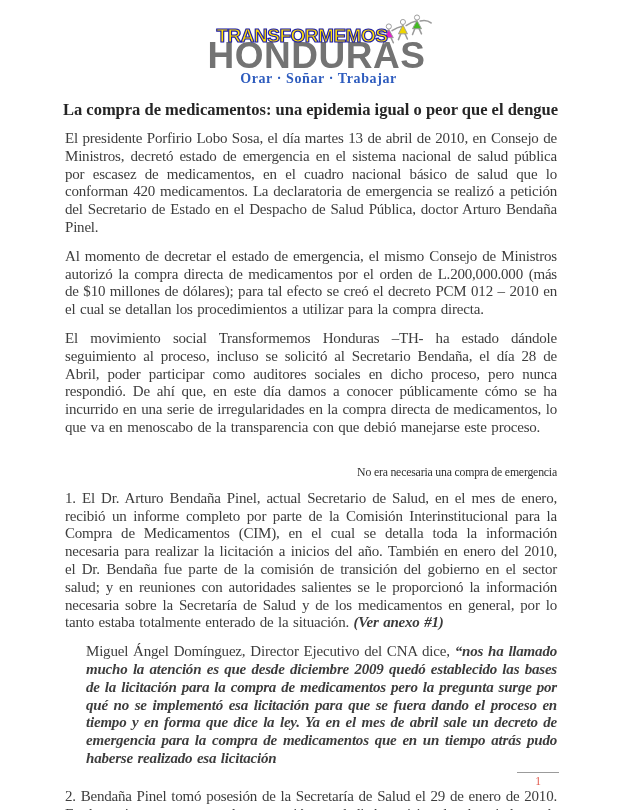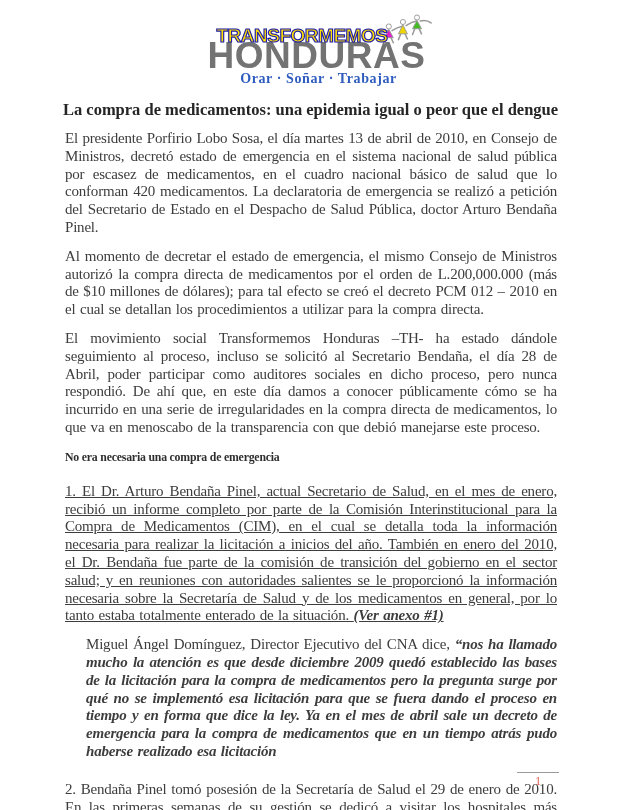--- a/index.html
+++ b/index.html
@@ -42,24 +42,24 @@
   }
 
   
   .content { padding: 0 64px 0 65px; }
   .para {
     margin: 11px 0 0; text-align: justify;
     font-size: 15px; letter-spacing: -0.2px; line-height: 17.8px; word-spacing: 1px;
   }
   .para.first { margin-top: 10px; }
   .section-heading {
-    margin: 13px 0 0; font-weight: bold; font-size: 11.8px;
-    letter-spacing: -0.2px; color: #2e2e2e;
+    margin: 28px 0 0; font-weight: normal; font-size: 11.8px;
+    letter-spacing: -0.2px; color: #2e2e2e; text-align: right;
   }
-  .item1 { margin-top: 18px; text-decoration: underline; }
+  .item1 { margin-top: 10px; }
   .quote { margin-left: 21px; margin-top: 11px; }
   .quote-text, .annex { font-weight: bold; font-style: italic; }
   .item2 { margin-top: 20px; }
 
   
   .page-footer { position: absolute; right: 62px; bottom: 23px; width: 42px; }
   .footer-rule { height: 0; border-top: 1.5px solid #9b9b9b; margin-bottom: 2px; }
   .page-number {
     text-align: center; color: #e0584a; font-size: 11.5px;
     font-family: "Liberation Serif", serif;

